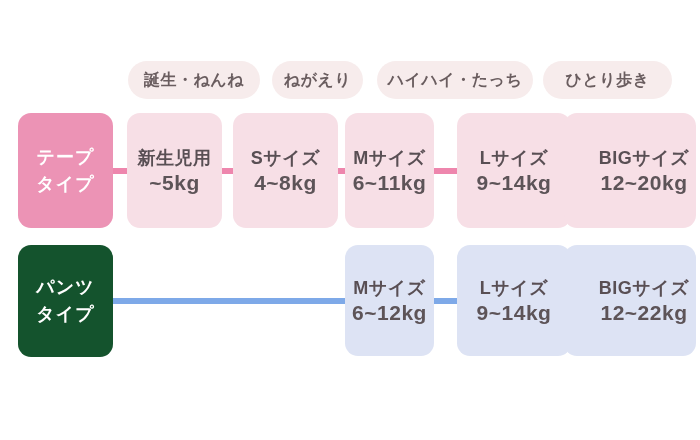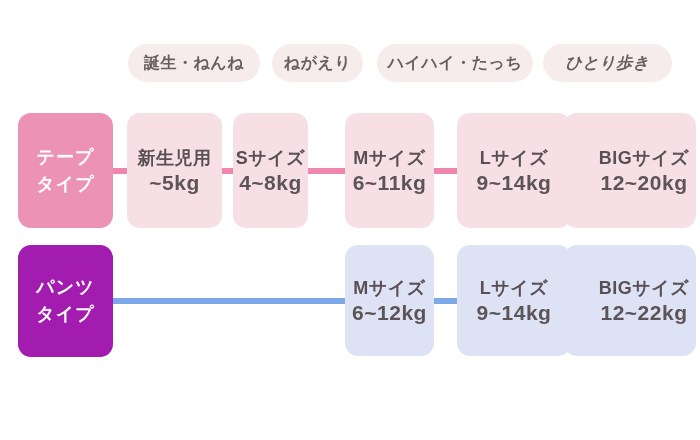--- a/index.html
+++ b/index.html
@@ -12,56 +12,56 @@
     position: relative;
     width: 700px;
     height: 440px;
     background: #ffffff;
     border-radius: 42px;
     overflow: hidden;
   }
   
   .stage-pill {
     position: absolute;
-    top: 44px;
+    top: 61px;
     height: 38px;
     border-radius: 19px;
     background: #f7ecec;
     display: flex;
     align-items: center;
     justify-content: center;
     font-size: 16px;
     font-weight: bold;
     color: #6a5d5f;
     letter-spacing: 0.5px;
   }
   .p1 { left: 128px; width: 132px; }
   .p2 { left: 272px; width: 91px;  }
   .p3 { left: 377px; width: 156px; }
-  .p4 { left: 543px; width: 129px; font-style: italic; }
+  .p4 { left: 543px; width: 129px; }
 
   
   .type-label {
     position: absolute;
     left: 18px;
     width: 95px;
     border-radius: 13px;
     display: flex;
     flex-direction: column;
     align-items: center;
     justify-content: center;
     color: #ffffff;
     font-weight: bold;
     font-size: 18px;
     line-height: 1.5;
     letter-spacing: 1px;
     z-index: 2;
   }
   .tape-label  { top: 113px; height: 115px; background: #ec93b5; }
-  .pants-label { top: 245px; height: 112px; background: #a21caf; }
+  .pants-label { top: 245px; height: 112px; background: #14532d; }
 
   
   .line {
     position: absolute;
     height: 6px;
     border-radius: 3px;
     z-index: 1;
   }
   .tape-line  { left: 110px; top: 168px; width: 488px; background: #ee86ad; }
   .pants-line { left: 110px; top: 298px; width: 492px; background: #7ea9e8; }
@@ -74,21 +74,21 @@
     flex-direction: column;
     align-items: center;
     justify-content: center;
     gap: 1px;
     z-index: 2;
     text-align: center;
   }
   .row-tape  { top: 113px; height: 115px; background: #f7dfe6; }
   .row-pants { top: 245px; height: 111px; background: #dde3f4; }
   .c1 { left: 127px; width: 95px;  }
-  .c2 { left: 233px; width: 75px;  }
+  .c2 { left: 233px; width: 105px;  }
   .c3 { left: 345px; width: 89px;  }
   .c4 { left: 457px; width: 114px;  }
   .c5 { left: 564px; width: 104px; padding-left: 28px; }
 
   .size-name {
     font-size: 18px;
     font-weight: bold;
     color: #594f54;
     letter-spacing: 0.5px;
   }

